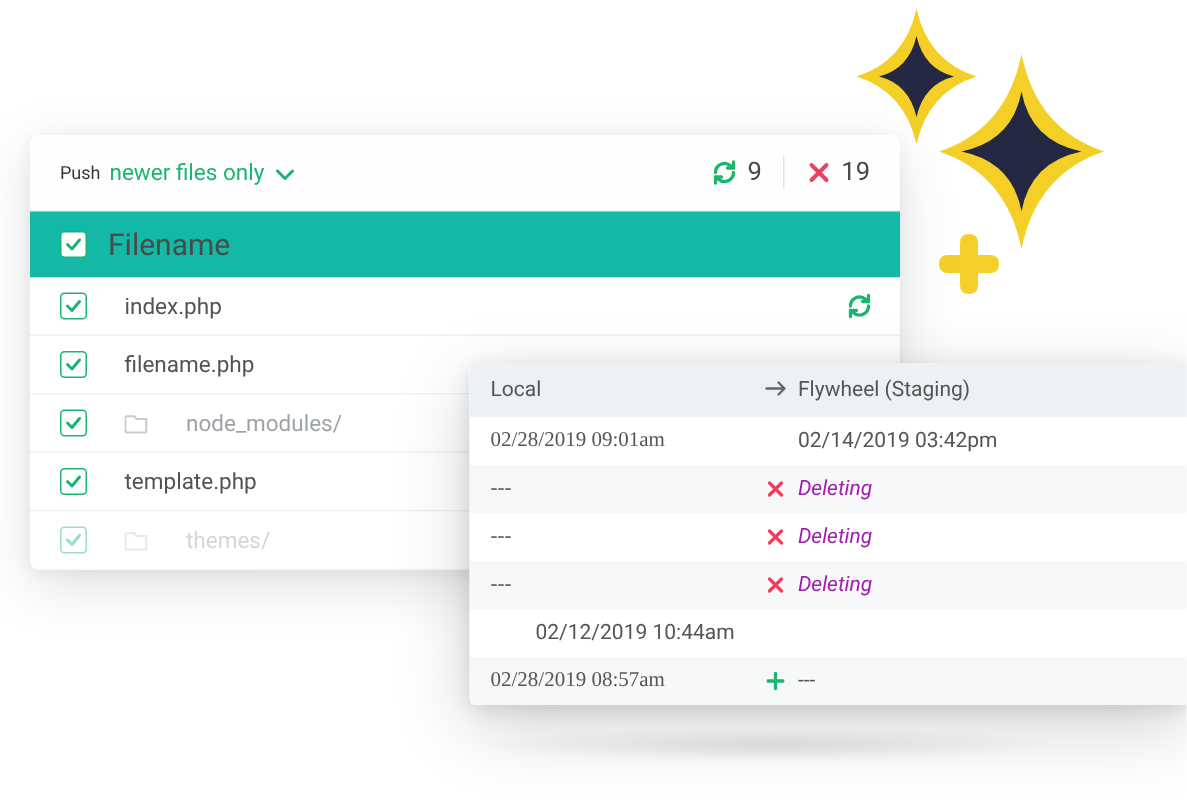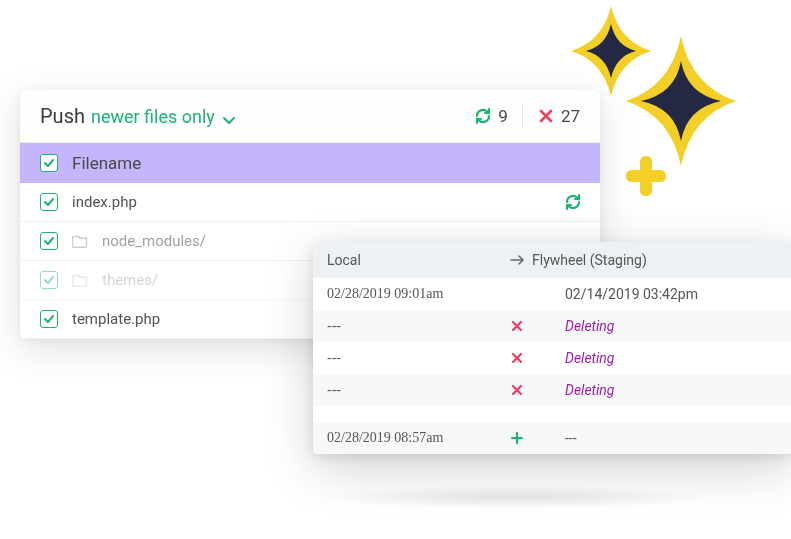--- a/index.html
+++ b/index.html
@@ -14,41 +14,41 @@
     box-shadow: 0 10px 40px rgba(0,0,0,.12), 0 2px 10px rgba(0,0,0,.06);
     overflow: hidden;
   }
   .panel-header {
     display: flex; align-items: center; justify-content: space-between;
     padding: 14px 20px;
     border-bottom: 1px solid #eceff1;
     background: #fefefe;
   }
   .push-group { display: flex; align-items: center; gap: 6px; }
-  .push-label { color: #3a3a3a; font-size: 20px; }
-  .push-filter { color: #1bb571; font-size: 18px; display: flex; align-items: center; gap: 8px; }
+  .push-label { color: #3a3a3a; font-size: 12px; }
+  .push-filter { color: #1bb571; font-size: 15px; display: flex; align-items: center; gap: 8px; }
   .chev { width: 12px; height: 12px; display: inline-block; }
   .chev svg { width: 12px; height: 12px; }
 
   .stats-group { display: flex; align-items: center; gap: 10px; }
   .stat { display: flex; align-items: center; gap: 6px; font-size: 17px; color: #46494c; }
   .stat .icon { width: 18px; height: 18px; display: inline-flex; align-items: center; justify-content: center; }
   .divider-v { width: 1px; height: 22px; background: #e2e6e9; margin: 0 4px; }
   .stat-x svg { width: 16px; height: 16px; }
 
   .col-header {
-    background: #c4b5fd;
+    background: #14b8a6;
     padding: 10px 20px;
     display: flex; align-items: center; gap: 14px;
-    color: #4a4a4a; font-size: 17px;
+    color: #4a4a4a; font-size: 20px;
   }
 
   .file-row {
     padding: 10px 20px;
-    display: flex; align-items: center; gap: 14px;
+    display: flex; align-items: center; gap: 25px;
     border-bottom: 1px solid #eef1f3;
     font-size: 15px; color: #4a4a4a;
     background: #fff;
     position: relative;
   }
   .file-row.fade { opacity: .45; }
   .checkbox {
     width: 18px; height: 18px; border: 1.5px solid #1bb571; border-radius: 3px;
     display: inline-flex; align-items: center; justify-content: center;
     background: #fff;
@@ -79,21 +79,21 @@
   .popup-head .arrow { flex: 0 0 30px; text-align: center; color: #666; }
   .popup-head .col-b { flex: 1; }
   .popup-row {
     display: flex; align-items: center;
     padding: 8px 14px; color: #555;
     background: #fff;
   }
   .popup-row.alt { background: #f6f8f9; }
   .popup-row .col-a { flex: 0 0 175px; font-family: Liberation Serif, serif; }
   .popup-row .mid { flex: 0 0 30px; display: flex; justify-content: center; }
-  .popup-row .col-b { flex: 1; margin-left: 33px; }
+  .popup-row .col-b { flex: 1; }
   .red { color: #a21caf; font-style: italic; }
   .midsvg { width: 12px; height: 12px; }
 
   .sparkles { position: absolute; right: 40px; top: 6px; width: 220px; height: 220px; pointer-events: none; }
   .shadow-oval {
     position: absolute; left: 320px; top: 485px; width: 390px; height: 24px;
     background: radial-gradient(ellipse at center, rgba(0,0,0,.10), rgba(0,0,0,0) 70%);
     border-radius: 50%;
   }
 </style>
@@ -138,21 +138,21 @@
         </span>
         <span>9</span>
       </div>
       <div class="divider-v"></div>
       <div class="stat stat-x">
         <span class="icon">
           <svg viewBox="0 0 16 16">
               <path d="M3 3 L13 13 M13 3 L3 13" stroke="#ef3e5e" stroke-width="2.6" stroke-linecap="round"></path>
             </svg>
         </span>
-        <span>27</span>
+        <span>19</span>
       </div>
     </div>
   </div>
 
   <div class="col-header">
     <span class="checkbox">
       <svg viewBox="0 0 12 12">
           <path d="M2 6 L5 9 L10 3" stroke="#1bb571" stroke-width="2" fill="none" stroke-linecap="round" stroke-linejoin="round"></path>
         </svg>
     </span>
@@ -173,47 +173,55 @@
             <path d="M15 9a6 6 0 0 1-10 4.5L3 12" stroke="#1bb571" stroke-width="2.2" fill="none" stroke-linecap="round"></path>
             <path d="M3 16v-4h4" stroke="#1bb571" stroke-width="2.2" fill="none" stroke-linecap="round" stroke-linejoin="round"></path>
           </svg></span>
       </div>
       <div class="file-row">
         <span class="checkbox">
           <svg viewBox="0 0 12 12">
             <path d="M2 6 L5 9 L10 3" stroke="#1bb571" stroke-width="2" fill="none" stroke-linecap="round" stroke-linejoin="round"></path>
           </svg>
         </span>
+        <span class="file-label">filename.php</span>
+      </div>
+      <div class="file-row">
+        <span class="checkbox">
+          <svg viewBox="0 0 12 12">
+            <path d="M2 6 L5 9 L10 3" stroke="#1bb571" stroke-width="2" fill="none" stroke-linecap="round" stroke-linejoin="round"></path>
+          </svg>
+        </span>
         <span class="folder-icon">
           <svg viewBox="0 0 16 16">
             <path d="M1.5 3.5 h5 l1.5 1.8 h6.5 v8 a1 1 0 0 1 -1 1 h-12 a1 1 0 0 1 -1 -1 v-8.8 a1 1 0 0 1 1 -1 z" fill="none" stroke="#9ea3a8" stroke-width="1.4"></path>
           </svg>
         </span>
         <span class="folder-label">node_modules/</span>
       </div>
+      <div class="file-row">
+        <span class="checkbox">
+          <svg viewBox="0 0 12 12">
+            <path d="M2 6 L5 9 L10 3" stroke="#1bb571" stroke-width="2" fill="none" stroke-linecap="round" stroke-linejoin="round"></path>
+          </svg>
+        </span>
+        <span class="file-label">template.php</span>
+      </div>
       <div class="file-row fade">
         <span class="checkbox">
           <svg viewBox="0 0 12 12">
             <path d="M2 6 L5 9 L10 3" stroke="#1bb571" stroke-width="2" fill="none" stroke-linecap="round" stroke-linejoin="round"></path>
           </svg>
         </span>
         <span class="folder-icon">
           <svg viewBox="0 0 16 16">
             <path d="M1.5 3.5 h5 l1.5 1.8 h6.5 v8 a1 1 0 0 1 -1 1 h-12 a1 1 0 0 1 -1 -1 v-8.8 a1 1 0 0 1 1 -1 z" fill="none" stroke="#9ea3a8" stroke-width="1.4"></path>
           </svg>
         </span>
         <span class="folder-label">themes/</span>
-      </div>
-      <div class="file-row">
-        <span class="checkbox">
-          <svg viewBox="0 0 12 12">
-            <path d="M2 6 L5 9 L10 3" stroke="#1bb571" stroke-width="2" fill="none" stroke-linecap="round" stroke-linejoin="round"></path>
-          </svg>
-        </span>
-        <span class="file-label">template.php</span>
       </div>
     </div>
 </div>
 
 <div class="popup">
   <div class="popup-head">
     <div class="col-a">Local</div>
     <div class="arrow">
       <svg width="14" height="10" viewBox="0 0 14 10">
           <path d="M1 5 H12 M9 1 L13 5 L9 9" stroke="#666" stroke-width="1.6" fill="none" stroke-linecap="round" stroke-linejoin="round"></path>
@@ -249,20 +257,21 @@
         <div class="col-a">---</div>
         <div class="mid">
           <svg class="midsvg" viewBox="0 0 12 12">
             <path d="M2 2 L10 10 M10 2 L2 10" stroke="#ef3e5e" stroke-width="2.2" stroke-linecap="round"></path>
           </svg>
         </div>
         <div class="col-b red">Deleting</div>
       </div>
       <div class="popup-row">
         <div class="mid"></div>
+        <div class="col-b">02/12/2019  10:44am</div>
       </div>
       <div class="popup-row alt">
         <div class="col-a">02/28/2019  08:57am</div>
         <div class="mid">
           <svg class="midsvg" viewBox="0 0 12 12">
             <path d="M6 1 V11 M1 6 H11" stroke="#1bb571" stroke-width="2.2" stroke-linecap="round"></path>
           </svg>
         </div>
         <div class="col-b">---</div>
       </div>

